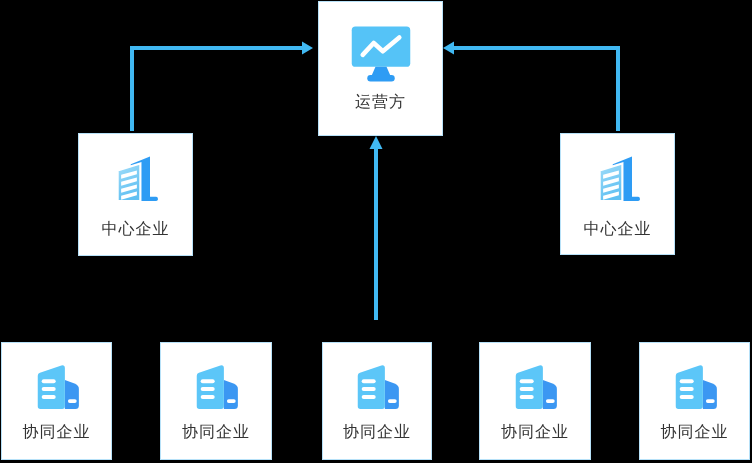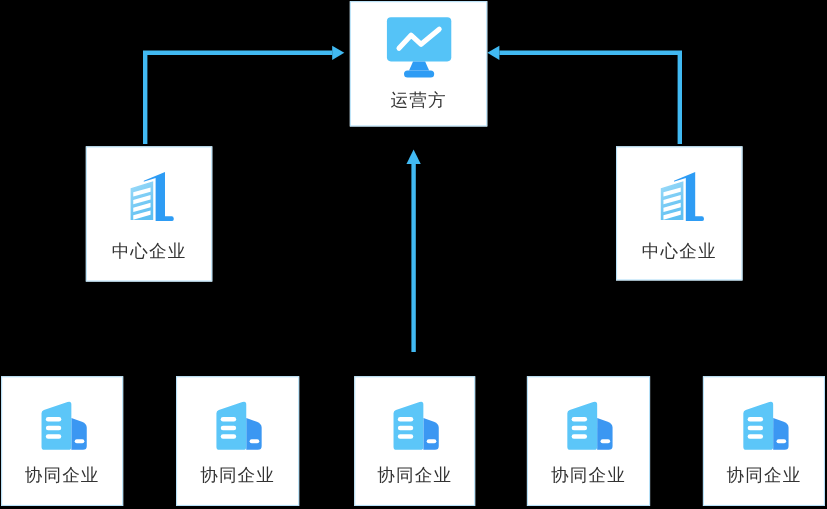--- a/index.html
+++ b/index.html
@@ -40,21 +40,21 @@
     justify-content: center;
   }
   .node .icon-wrap { line-height: 0; }
   .node .label {
     font-size: 16px;
     color: var(--label-text);
     letter-spacing: 1px;
     white-space: nowrap;
   }
 
-  .node-operator      { left: 318px; top: 1px;   width: 125px; height: 114px; gap: 9px;  }
+  .node-operator      { left: 318px; top: 1px;   width: 125px; height: 135px; gap: 9px;  }
   .node-center-left   { left: 78px;  top: 133px; width: 115px; height: 123px; gap: 8px;  }
   .node-center-right  { left: 560px; top: 133px; width: 115px; height: 122px; gap: 8px;  }
   .node-collab-1      { left: 1px;   top: 342px; width: 111px; height: 118px; gap: 8px;  }
   .node-collab-2      { left: 160px; top: 342px; width: 112px; height: 118px; gap: 8px;  }
   .node-collab-3      { left: 322px; top: 342px; width: 110px; height: 118px; gap: 8px;  }
   .node-collab-4      { left: 479px; top: 342px; width: 112px; height: 118px; gap: 8px;  }
   .node-collab-5      { left: 639px; top: 342px; width: 111px; height: 118px; gap: 8px;  }
 </style>
 </head>
 <body>

